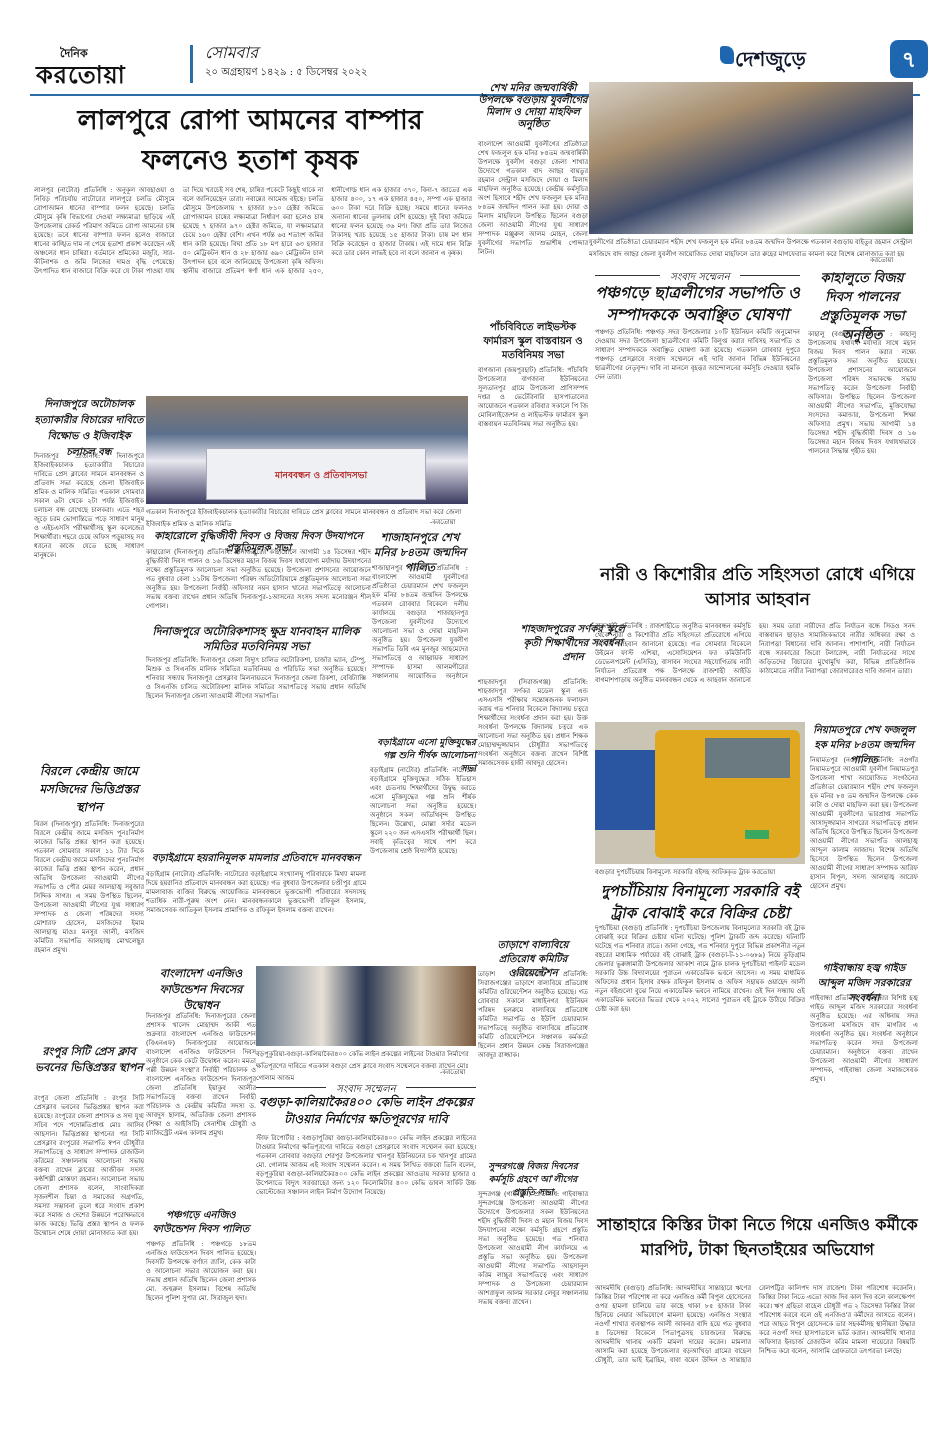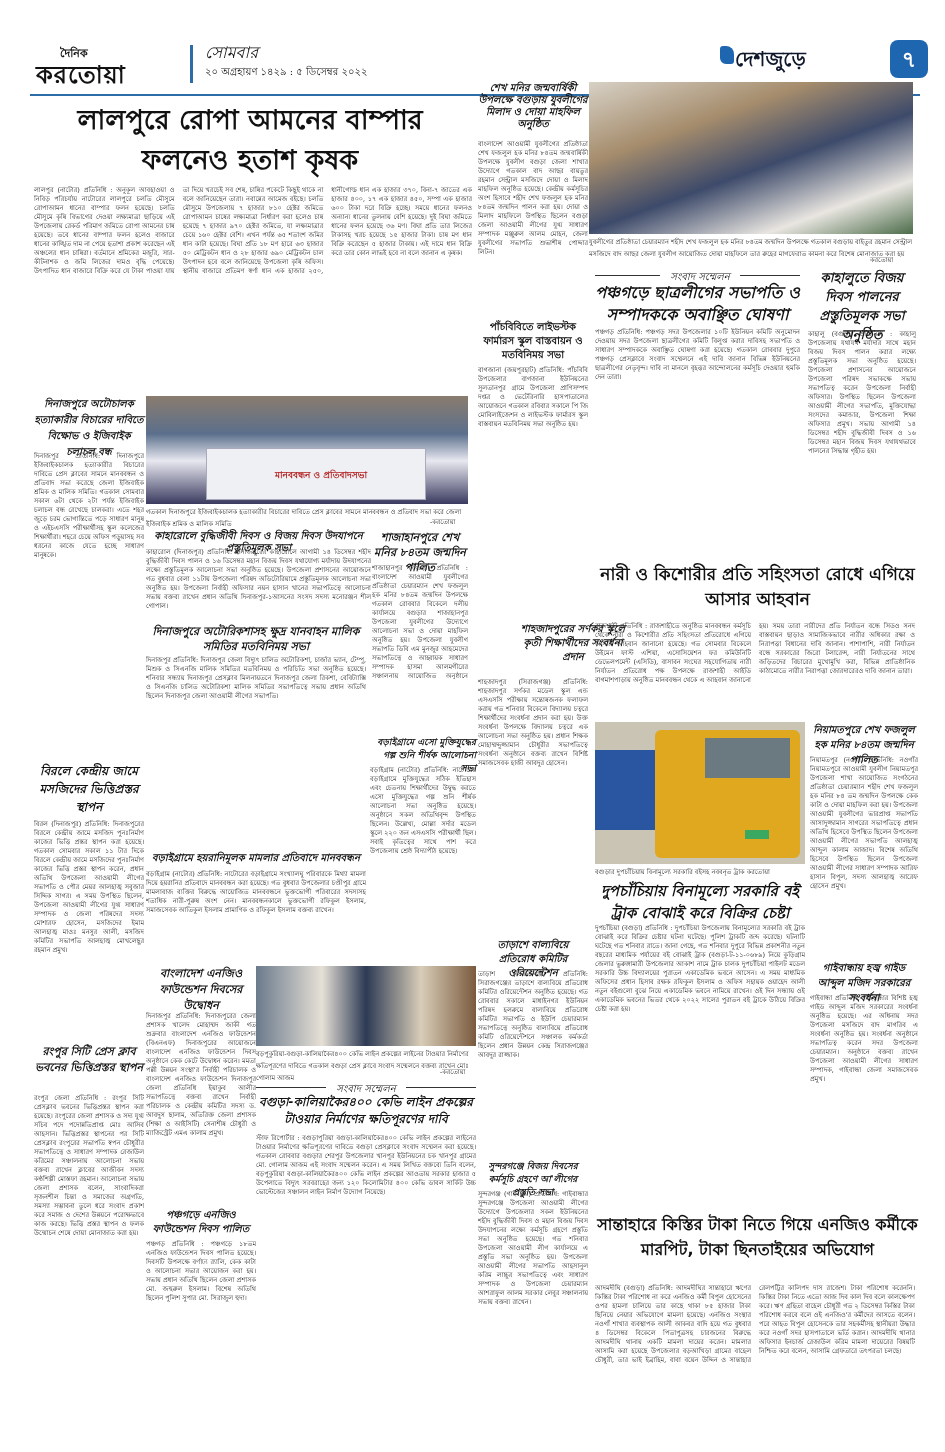--- a/index.html
+++ b/index.html
@@ -110,21 +110,21 @@
 
 <div class="abs headline" style="left:595px;top:562px;width:325px;font-size:17px;line-height:25px;">নারী ও কিশোরীর প্রতি সহিংসতা রোধে এগিয়ে আসার আহবান</div>
 <div class="abs body" style="left:595px;top:622px;width:320px;height:90px;column-count:2;column-gap:8px;">রাজশাহী প্রতিনিধি : রাজশাহীতে অনুষ্ঠিত মানববন্ধন কর্মসূচি থেকে নারী ও কিশোরীর প্রতি সহিংসতা প্রতিরোধে এগিয়ে আসার আহবান জানানো হয়েছে। গত সোমবার বিকেলে উইমেন ফাস্ট এশিয়া, এসোসিয়েশন ফর কমিউনিটি ডেভেলপমেন্ট (এসিডি), বাসাবন সংঘের সহযোগিতায় নারী নির্যাতন প্রতিরোধ পক্ষ উপলক্ষে রাজশাহী আইডি বাগমাশপাড়ায় অনুষ্ঠিত মানববন্ধন থেকে এ আহবান জানানো হয়। সময় তারা নারীদের প্রতি নির্যাতন বন্ধে সিডও সনদ বাস্তবায়ন ছাড়াও সামাজিকভাবে নারীর অধিকার রক্ষা ও নিরাপত্তা বিধানের দাবি জানান। পাশাপাশি, নারী নির্যাতন বন্ধে সরকারের জিরো টলারেন্স, নারী নির্যাতনের সাথে জড়িতদের বিচারের মুখোমুখি করা, বিভিন্ন প্রাতিষ্ঠানিক কাঠামোতে নারীর নিরাপত্তা জোরদারেরও দাবি জানান তারা।</div>
 
 <div class="abs photo" style="left:595px;top:722px;width:210px;height:142px;background:#c9c4b4;">
   <div style="position:absolute;left:0;top:28px;width:80px;height:80px;background:#2a55a0;"></div>
   <div style="position:absolute;left:60px;top:8px;width:145px;height:128px;background:#e0a81f;border-radius:6px;"></div>
   <div style="position:absolute;left:110px;top:16px;width:85px;height:40px;background:#6a7a80;"></div>
   <div style="position:absolute;left:150px;top:108px;width:24px;height:9px;background:#3aa860;"></div>
 </div>
-<div class="abs caption" style="left:595px;top:866px;width:215px;">বগুড়ার দুপচাঁচিয়ায় বিনামূল্যে সরকারি বইসহ নববনৃত ট্রাক করতোয়া</div>
+<div class="abs caption" style="left:595px;top:866px;width:215px;">বগুড়ার দুপচাঁচিয়ায় বিনামূল্যে সরকারি বইসহ আটককৃত ট্রাক করতোয়া</div>
 <div class="abs headline" style="left:595px;top:880px;width:210px;font-size:15px;line-height:22px;font-style:italic;">দুপচাঁচিয়ায় বিনামূল্যে সরকারি বই ট্রাক বোঝাই করে বিক্রির চেষ্টা</div>
 <div class="abs body" style="left:595px;top:924px;width:210px;height:290px;">দুপচাঁচিয়া (বগুড়া) প্রতিনিধি : দুপচাঁচিয়া উপজেলায় বিনামূল্যের সরকারি বই ট্রাক বোঝাই করে বিক্রির চেষ্টার ঘটনা ঘটেছে। পুলিশ ট্রাকটি জব্দ করেছে। ঘটনাটি ঘটেছে গত শনিবার রাতে। জানা গেছে, গত শনিবার দুপুরে বিভিন্ন প্রকাশনীর নতুন বছরের মাধ্যমিক পর্যায়ের বই বোঝাই ট্রাক (বগুড়া-ট-১১-০৬৮৯) নিয়ে কুড়িগ্রাম জেলার ভুরুঙ্গামারী উপজেলার আকাশ নামে ট্রাক চালক দুপচাঁচিয়া পাইলট মডেল সরকারি উচ্চ বিদ্যালয়ের পুরাতন একাডেমিক ভবনে আসেন। এ সময় মাধ্যমিক অফিসের প্রধান হিসাব রক্ষক রফিকুল ইসলাম ও অফিস সহায়ক ওয়াহেদ আলী নতুন বইগুলো বুঝে নিয়ে একাডেমিক ভবনে নামিয়ে রাখেন। ওই দিন সন্ধ্যায় ওই একাডেমিক ভবনের ভিতর থেকে ২০২২ সালের পুরাতন বই ট্রাকে উঠিয়ে বিক্রির চেষ্টা করা হয়।</div>
 
 <div class="abs headline" style="left:810px;top:722px;width:108px;font-size:10px;line-height:15px;font-style:italic;">নিয়ামতপুরে শেখ ফজলুল হক মনির ৮৪তম জন্মদিন পালিত</div>
 <div class="abs body" style="left:810px;top:756px;width:108px;height:200px;">নিয়ামতপুর (নওগাঁ) প্রতিনিধি: নওগাঁর নিয়ামতপুরে আওয়ামী যুবলীগ নিয়ামতপুর উপজেলা শাখা আয়োজিত সংগঠনের প্রতিষ্ঠাতা চেয়ারম্যান শহীদ শেখ ফজলুল হক মনির ৮৪ তম জন্মদিন উপলক্ষে কেক কাটা ও দোয়া মাহফিল করা হয়। উপজেলা আওয়ামী যুবলীগের ভারপ্রাপ্ত সভাপতি আসাদুজ্জামান সাগরের সভাপতিত্বে প্রধান অতিথি হিসেবে উপস্থিত ছিলেন উপজেলা আওয়ামী লীগের সভাপতি আলহাজ্ব আব্দুল কালাম আজাদ। বিশেষ অতিথি হিসেবে উপস্থিত ছিলেন উপজেলা আওয়ামী লীগের সাধারণ সম্পাদক আরিফ হাসান বিপুল, সদস্য আলহাজ্ব আরেফ হোসেন প্রমুখ।</div>
 
 <div class="abs headline" style="left:810px;top:960px;width:108px;font-size:10px;line-height:15px;font-style:italic;">গাইবান্ধায় হজ্ব গাইড আব্দুল মজিদ সরকারের সংবর্ধনা</div>
 <div class="abs body" style="left:810px;top:994px;width:108px;height:220px;">গাইবান্ধা প্রতিনিধি: গাইবান্ধার বিশিষ্ট হজ্ব গাইড আব্দুল মজিদ সরকারের সংবর্ধনা অনুষ্ঠিত হয়েছে। এর অধিনায় সদর উপজেলা মসজিদে বাদ মাগরিব এ সংবর্ধনা অনুষ্ঠিত হয়। সংবর্ধনা অনুষ্ঠানে সভাপতিত্ব করেন সদর উপজেলা চেয়ারম্যান। অনুষ্ঠানে বক্তব্য রাখেন উপজেলা আওয়ামী লীগের সাধারণ সম্পাদক, গাইবান্ধা জেলা সমাজসেবক প্রমুখ।</div>
 
 <div class="abs headline" style="left:595px;top:1212px;width:325px;font-size:16px;line-height:25px;">সান্তাহারে কিস্তির টাকা নিতে গিয়ে এনজিও কর্মীকে মারপিট, টাকা ছিনতাইয়ের অভিযোগ</div>

